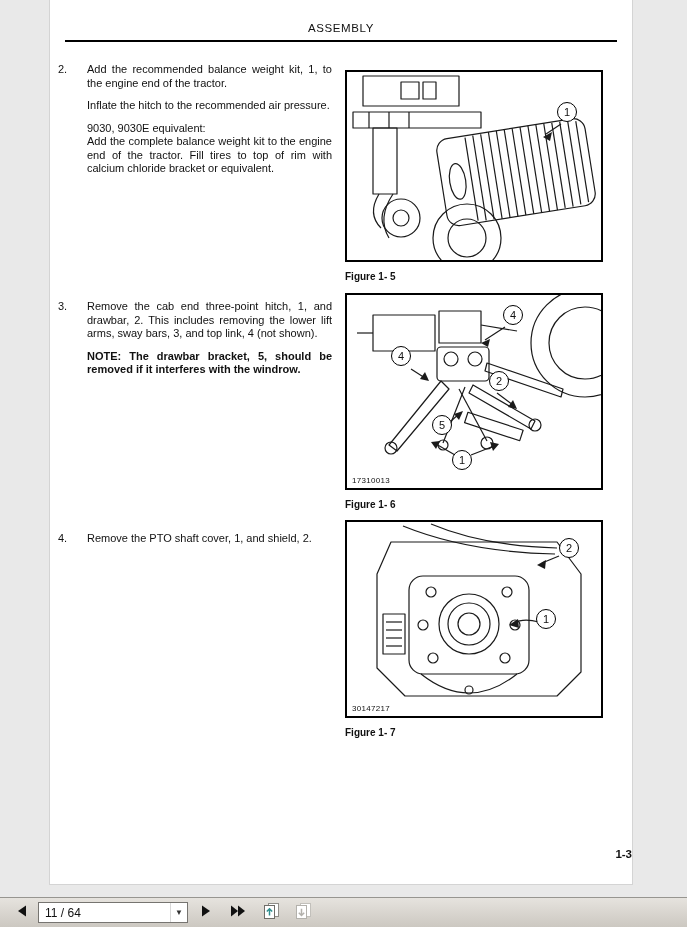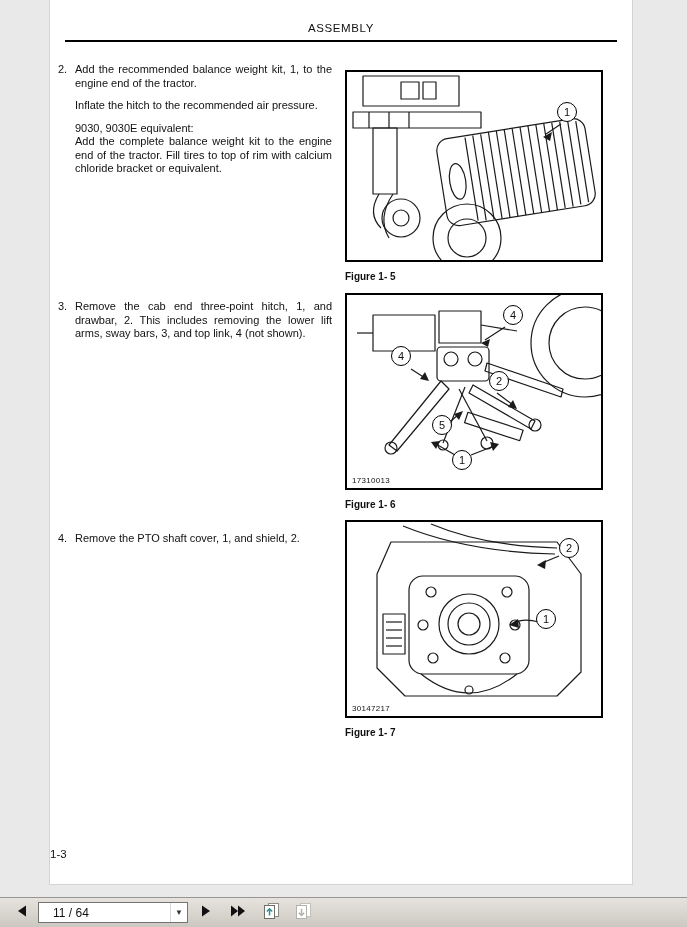--- a/index.html
+++ b/index.html
@@ -27,21 +27,21 @@
   .header-rule {
     position: absolute; top: 40px; left: 15px; width: 552px;
     height: 2px; background: #000;
   }
   .text-col {
     position: absolute; left: 8px; width: 274px;
     font-size: 11px; line-height: 13.5px; text-align: justify;
   }
   .step { display: flex; }
   .step-num { width: 17px; flex: none; }
-  .step-body { flex: 1; }
+  .step-body { flex: 1; margin-left: 12px; }
   .step-body p { margin: 0 0 9px 0; }
   .step-body p.tight { margin-bottom: 0; }
   .note { font-weight: bold; }
 
   
   .fig {
     position: absolute; left: 295px; width: 258px;
     background: #fff; border: 2px solid #000; overflow: hidden;
   }
   .fig svg { display: block; }
@@ -54,21 +54,21 @@
   .photo-id {
     position: absolute; left: 5px; bottom: 3px;
     font-size: 8px; letter-spacing: .3px;
   }
   .fig-label {
     position: absolute; left: 295px; width: 258px;
     text-align: left; font-size: 10px; font-weight: bold;
   }
   .page-num {
     position: absolute; top: 848px; left: 0; width: 100%;
-    text-align: left; font-weight: normal; font-size: 11.5px;
+    text-align: right; font-weight: bold; font-size: 11.5px;
   }
 
   
   .toolbar {
     position: absolute; left: 0; bottom: 0; width: 687px; height: 30px;
     background: linear-gradient(#e6e3de, #ccc8c1);
     border-top: 1px solid #979590;
     display: flex; align-items: center; padding-left: 10px;
   }
   .tb-btn {
@@ -78,21 +78,21 @@
     padding: 0;
   }
   .page-combo {
     width: 150px; height: 21px; margin: 0 6px 0 4px;
     background: #fff; border: 1px solid #767470;
     display: flex; align-items: stretch;
   }
   .page-combo input {
     flex: 1; min-width: 0; border: none; outline: none;
     font-size: 12px; padding: 0 6px; background: transparent;
-    font-family: "Liberation Sans", sans-serif; color: #111; margin-left: 8px;
+    font-family: "Liberation Sans", sans-serif; color: #111;
   }
   .combo-arrow {
     width: 17px; display: flex; align-items: center; justify-content: center;
     font-size: 8px; color: #333; border-left: 1px solid #d8d8d8; cursor: pointer;
   }
   .tb-gap { width: 8px; flex: none; }
 </style>
 </head>
 <body>
 
@@ -113,20 +113,21 @@
           <p>Add the complete balance weight kit to the engine end of the tractor. Fill tires to top of rim with calcium chloride bracket or equivalent.</p>
         </div>
       </div>
     </div>
 
     <div class="text-col" style="top:300px">
       <div class="step">
         <span class="step-num">3.</span>
         <div class="step-body">
           <p>Remove the cab end three-point hitch, 1, and drawbar, 2. This includes removing the lower lift arms, sway bars, 3, and top link, 4 (not shown).</p>
+          <p class="note">NOTE: The drawbar bracket, 5, should be removed if it interferes with the windrow.</p>
         </div>
       </div>
     </div>
 
     <div class="text-col" style="top:532px">
       <div class="step">
         <span class="step-num">4.</span>
         <div class="step-body">
           <p>Remove the PTO shaft cover, 1, and shield, 2.</p>
         </div>

